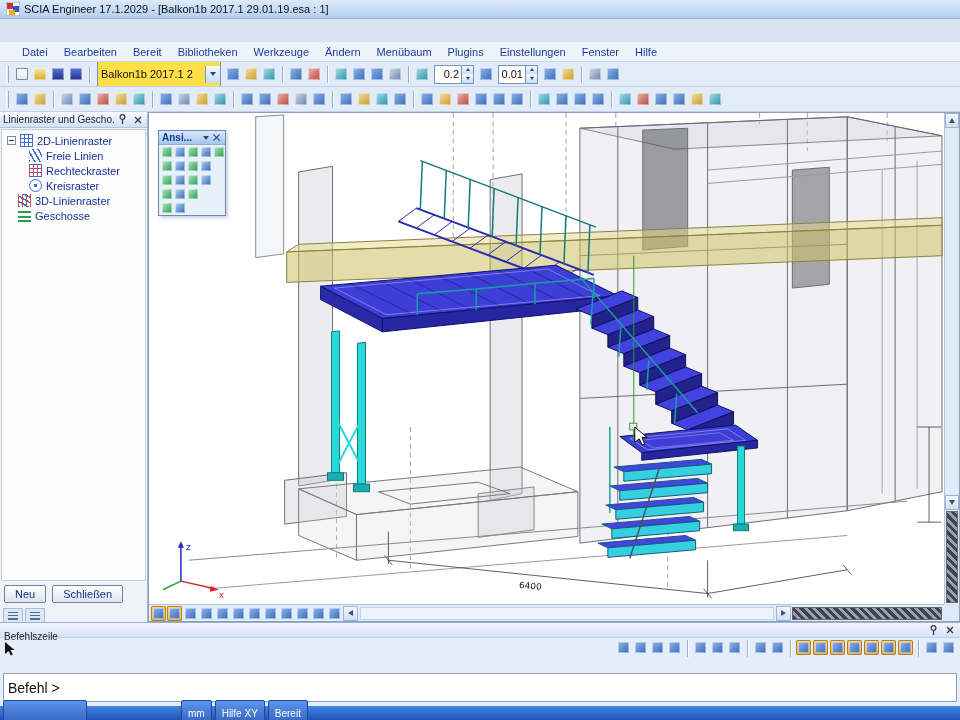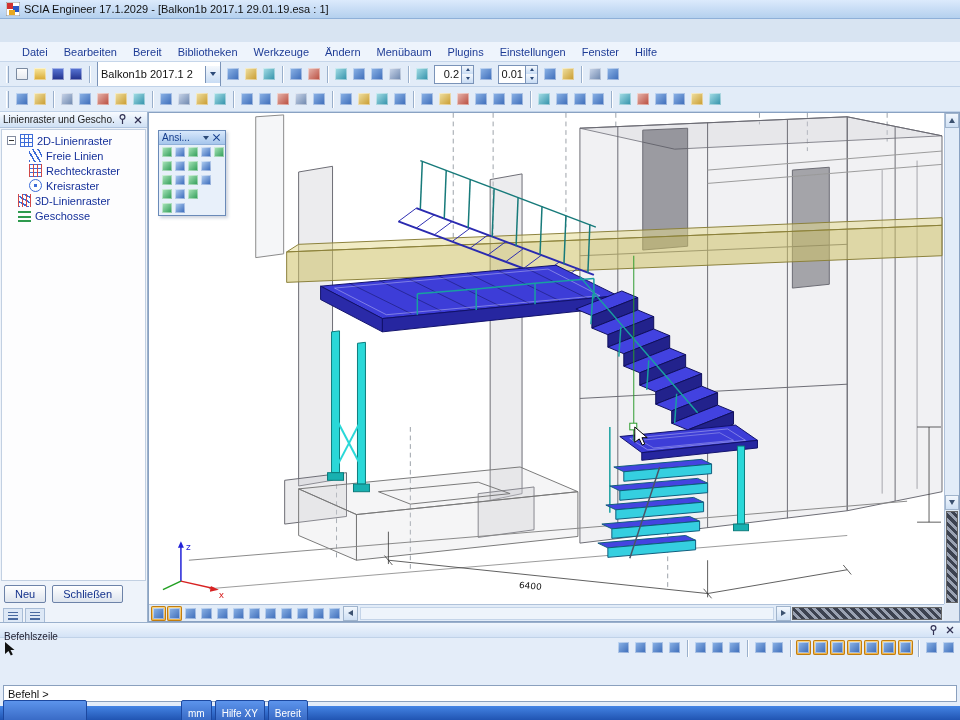--- a/index.html
+++ b/index.html
@@ -28,21 +28,21 @@
     background:linear-gradient(135deg,#8fb6e8,#3a6ab8); box-shadow:inset 0 0 0 1px rgba(255,255,255,.45); }
   .tb .icon:nth-child(5n+2)::before { background:linear-gradient(135deg,#f0e2a6,#c89a2c); }
   .tb .icon:nth-child(5n+3)::before { background:linear-gradient(135deg,#a8e0e8,#2e8fa8); }
   .tb .icon:nth-child(7n+4)::before { background:linear-gradient(135deg,#cdd9ec,#6a84ac); }
   .tb .icon:nth-child(11n+6)::before { background:linear-gradient(135deg,#e8b8b0,#b84a3c); }
   .i-new-project::before { background:linear-gradient(#ffffff,#e4e8ee)!important; box-shadow:inset 0 0 0 1px #7a8aa0!important; }
   .i-open-project::before { background:linear-gradient(#f8e8a0,#d8a830)!important; }
   .i-save::before, .i-save-all::before { background:linear-gradient(#5a78d8,#202f8a)!important; }
   .icon.active { background:linear-gradient(#fbd98a,#f0b448); box-shadow:inset 0 0 0 1px #c07c10; }
 
-  .combo { display:flex; align-items:center; height:36px; width:124px; background:#ffffff; border:1px solid #7a93b8;
+  .combo { display:flex; align-items:center; height:36px; width:124px; background:#fde047; border:1px solid #7a93b8;
     font-size:11px; color:#111; margin:0 2px; flex:0 0 auto; }
   .combo-text { flex:1; padding:0 3px; white-space:nowrap; overflow:hidden; }
   .combo-arrow { width:15px; height:17px; background:linear-gradient(#f4f8fd,#c8dcf4); border-left:1px solid #7a93b8;
     display:flex; align-items:center; justify-content:center; }
   .tri-down { width:0; height:0; border-left:3px solid transparent; border-right:3px solid transparent; border-top:4px solid #2c4a78; }
   .spin { display:flex; align-items:center; height:19px; background:#fff; border:1px solid #7a93b8; font-size:11px;
     color:#111; margin:0 2px; flex:0 0 auto; }
   .spin-text { width:26px; padding:0 2px; text-align:right; }
   .spin-btns { width:12px; height:17px; display:flex; flex-direction:column; border-left:1px solid #7a93b8; }
   .spin-btns i { flex:1; background:linear-gradient(#f4f8fd,#c8dcf4); display:flex; align-items:center; justify-content:center; }
@@ -85,21 +85,21 @@
 
   
   .viewport { flex:1; position:relative; background:#fff; border:1px solid #8aa2c2; overflow:hidden; }
   svg.scene { position:absolute; left:0; top:0; width:calc(100% - 15px); height:calc(100% - 17px); display:block; }
   svg text { font-family:"DejaVu Sans", sans-serif; }
 
   
   .palette { position:absolute; left:9px; top:17px; width:68px; background:#e8f0fa; border:1px solid #6a8ab8;
     box-shadow:2px 2px 3px rgba(60,80,120,.25); }
   .pal-title { height:14px; background:linear-gradient(#d8e8fc,#a6c6ec); display:flex; align-items:center; gap:2px;
-    padding:0 3px; font-size:10px; font-weight:normal; color:#143c8c; border-bottom:1px solid #8fb0d8; }
+    padding:0 3px; font-size:10px; font-weight:bold; color:#143c8c; border-bottom:1px solid #8fb0d8; }
   .pal-title .pt-label { flex:1; white-space:nowrap; overflow:hidden; }
   .pal-row { display:flex; gap:1px; padding:1px 2px; }
   .palette .icon { width:12px; height:12px; }
   .palette .icon::before { inset:1px; }
   .palette .pal-row .icon:nth-child(odd)::before { background:linear-gradient(135deg,#b0e8c0,#2a9a52); }
   .palette .pal-row .icon:nth-child(even)::before { background:linear-gradient(135deg,#b8d4f4,#3264b8); }
   .pal-close { width:11px; height:11px; position:relative; }
   .pal-close::before, .pal-close::after { content:""; position:absolute; left:1px; right:1px; top:5px; height:1px; background:#143c8c; }
   .pal-close::before { transform:rotate(45deg); }
   .pal-close::after { transform:rotate(-45deg); }
@@ -125,22 +125,22 @@
 
   
   .cmd-panel { height:84px; background:#e4edf9; border-top:1px solid #9ab0cc; display:flex; flex-direction:column; }
   .cmd-header { height:15px; background:linear-gradient(#f0f6fd,#d4e3f6); border-bottom:1px solid #c0d2e8;
     display:flex; align-items:center; gap:3px; font-size:10px; color:#223; padding:0 4px; }
   .cmd-header .ch-title { flex:1;margin-top:12px; }
   .cmd-toolbar { height:21px; display:flex; align-items:center; padding:0 4px; gap:2px; }
   .cmd-toolbar .icon { width:15px; height:15px; }
   .cmd-spacer { flex:1; }
   .cmd-fill { flex:1; }
-  .cmd-input { height:17px; margin:0 3px 4px 3px; background:#fff; border:1px solid #8aa0be; font-family:inherit;
-    font-size:11px; color:#111; padding:0 4px; }
+  .cmd-input { height:29px; margin:0 3px 4px 3px; background:#fff; border:1px solid #8aa0be; font-family:inherit;
+    font-size:14px; color:#111; padding:0 4px; }
 
   
   .statusbar { height:14px; background:linear-gradient(#4484e4,#2154b2); display:flex; align-items:center;
     gap:3px; padding:0 3px; font-size:10px; color:#fff; }
   .sb-seg { height:23px; background:linear-gradient(#5c94ec,#3060bc); border:1px solid #1c48a0; border-radius:2px;
     display:flex; align-items:center; padding:12px 6px; white-space:nowrap; }
   .sb-first { width:84px; }
   .sb-gap { width:88px; }
 </style>
 </head>

